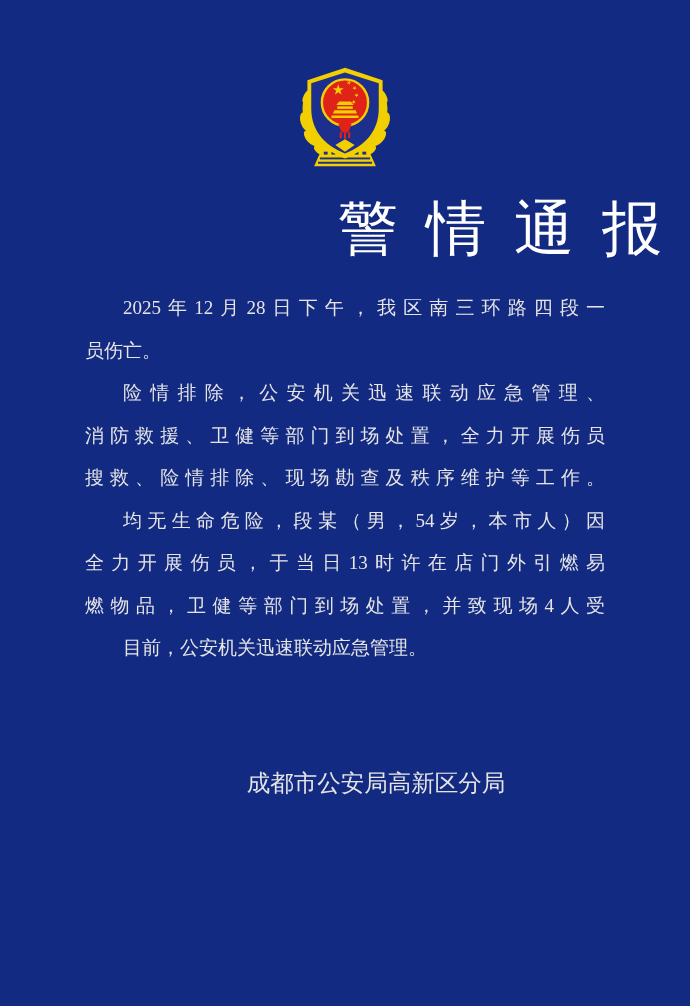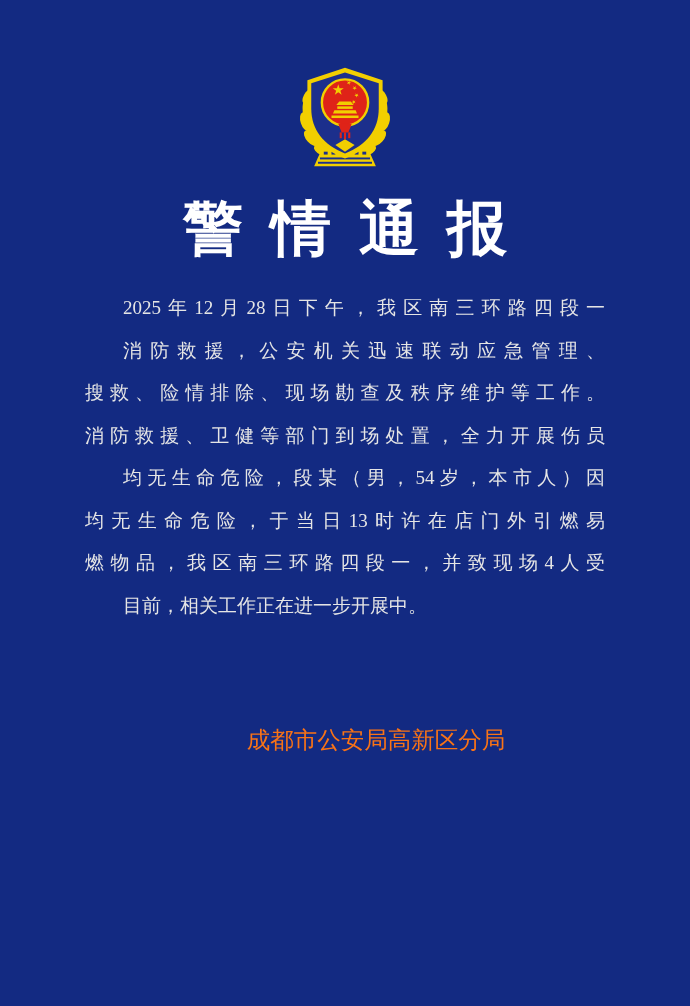--- a/index.html
+++ b/index.html
@@ -15,23 +15,23 @@
   }
   .badge-wrap {
     width: 104px;
     height: 108px;
     margin: 62px auto 0;
   }
   .badge-wrap svg { display: block; width: 104px; height: 108px; }
   .notice-title {
     margin: 26px 0 0;
     font-size: 60px;
-    font-weight: 700;
+    font-weight: 400;
     line-height: 66px;
-    text-align: center;
+    text-align: right;
     letter-spacing: 28px;
     padding-left: 28px;
     color: #ffffff;
     white-space: nowrap;
   }
   .notice-body {
     width: 520px;
     margin: 25px auto 0;
   }
   .line {
@@ -45,21 +45,21 @@
   .line.fill {
     text-align: justify;
     text-align-last: justify;
   }
   .footer {
     margin-top: 92px;
     text-align: center;
     padding-left: 62px;
     font-size: 23.5px;
     line-height: 43px;
-    color: #f97316;
+    color: #e5e5e5;
   }
 </style>
 </head>
 <body>
 
 <div class="page" style="background: rgb(19, 42, 130); color: rgb(243, 245, 252);">
 
   <div class="badge-wrap">
     <svg viewBox="0 0 104 112" xmlns="http://www.w3.org/2000/svg" aria-hidden="true">
       <defs>
@@ -117,26 +117,27 @@
         <rect x="50.9" y="73" width="2.2" height="7"></rect>
         <rect x="55.3" y="73" width="2.2" height="6"></rect>
       </g>
     </svg>
   </div>
 
   <h1 class="notice-title" style="color: rgb(255, 255, 255);">警情通报</h1>
 
   <div class="notice-body">
       <div class="line indent fill">2025年12月28日下午，我区南三环路四段一</div>
-      <div class="line indent fill">消防救援，公安机关迅速联动应急管理、</div>
+      <div class="line">员伤亡。</div>
+      <div class="line indent fill">险情排除，公安机关迅速联动应急管理、</div>
+      <div class="line fill">消防救援、卫健等部门到场处置，全力开展伤员</div>
       <div class="line fill">搜救、险情排除、现场勘查及秩序维护等工作。</div>
-      <div class="line fill">消防救援、卫健等部门到场处置，全力开展伤员</div>
       <div class="line indent fill">均无生命危险，段某（男，54岁，本市人）因</div>
-      <div class="line fill">均无生命危险，于当日13时许在店门外引燃易</div>
-      <div class="line fill">燃物品，我区南三环路四段一，并致现场4人受</div>
-      <div class="line indent">目前，相关工作正在进一步开展中。</div>
+      <div class="line fill">全力开展伤员，于当日13时许在店门外引燃易</div>
+      <div class="line fill">燃物品，卫健等部门到场处置，并致现场4人受</div>
+      <div class="line indent">目前，公安机关迅速联动应急管理。</div>
     </div>
 
   <div class="footer">
     <div>成都市公安局高新区分局</div>
   </div>
 
 </div>
 
 </body></html>

